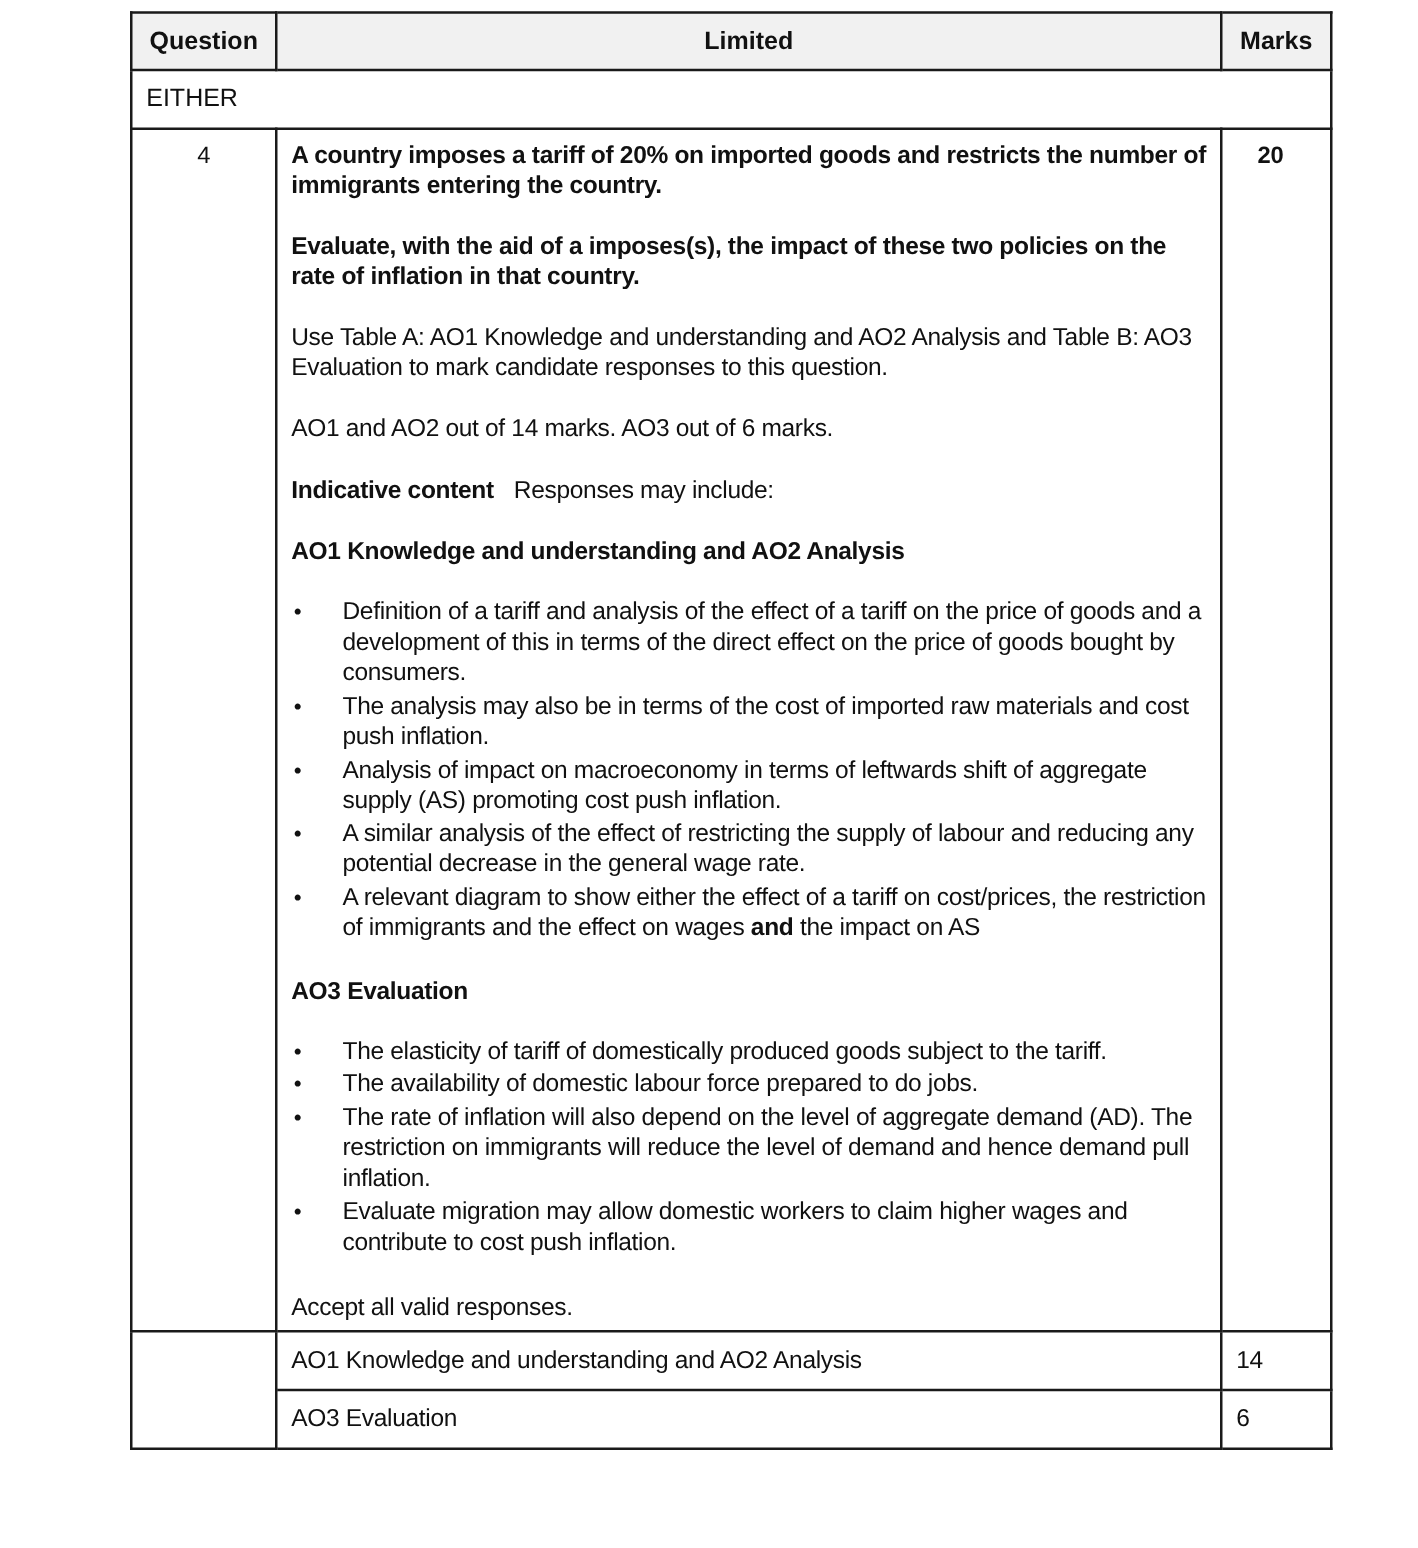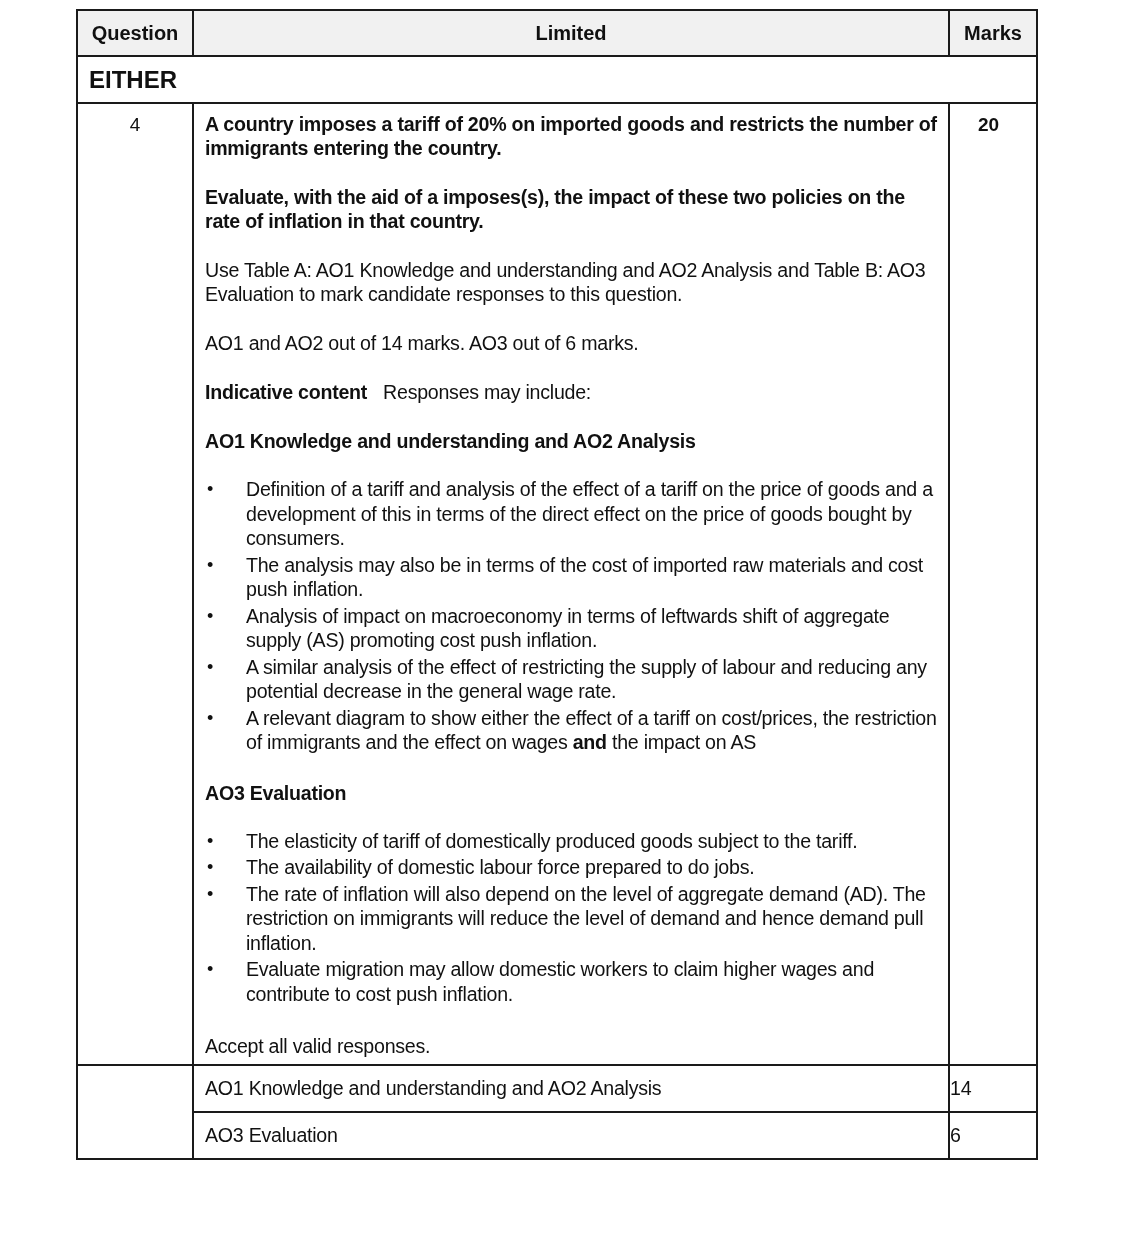--- a/index.html
+++ b/index.html
@@ -10,21 +10,21 @@
     body {
       width: 1134px;
       height: 1238px;
       position: relative;
       font-family: "Liberation Sans", sans-serif;
       color: #111111;
       overflow: hidden;
     }
     .mark-table {
       position: absolute;
-      left: 76px;
+      left: 104px;
       top: 9px;
       width: 960px;
       border-collapse: collapse;
       table-layout: fixed;
     }
     .mark-table td, .mark-table th {
       border: 2px solid #1a1a1a;
       vertical-align: top;
       padding: 0;
     }
@@ -35,22 +35,22 @@
     .head-row th {
       background: #f1f1f1;
       height: 44px;
       font-weight: bold;
       font-size: 20px;
       vertical-align: middle;
       text-align: center;
     }
     .either-row td {
       height: 45px;
-      font-weight: bold;
-      font-size: 24px;
+      font-weight: normal;
+      font-size: 20px;
       vertical-align: middle;
       padding-left: 11px;
     }
     .q-num {
       text-align: center;
       font-size: 19px;
       padding-top: 10px !important;
     }
     .marks-cell {
       text-align: center;
@@ -93,21 +93,21 @@
       top: 0;
       font-size: 18px;
     }
     .sub-row td {
       height: 45px;
       vertical-align: middle;
       font-size: 19.6px;
       letter-spacing: -0.25px;
     }
     .sub-row td.sub-label { padding-left: 11px; }
-    .sub-row td.sub-marks { text-align: left; }
+    .sub-row td.sub-marks { padding-left: 11px; text-align: left; }
   </style>
 </head>
 <body>
 
 <table class="mark-table">
   <colgroup>
     <col class="col-q">
     <col class="col-a">
     <col class="col-m">
   </colgroup>

